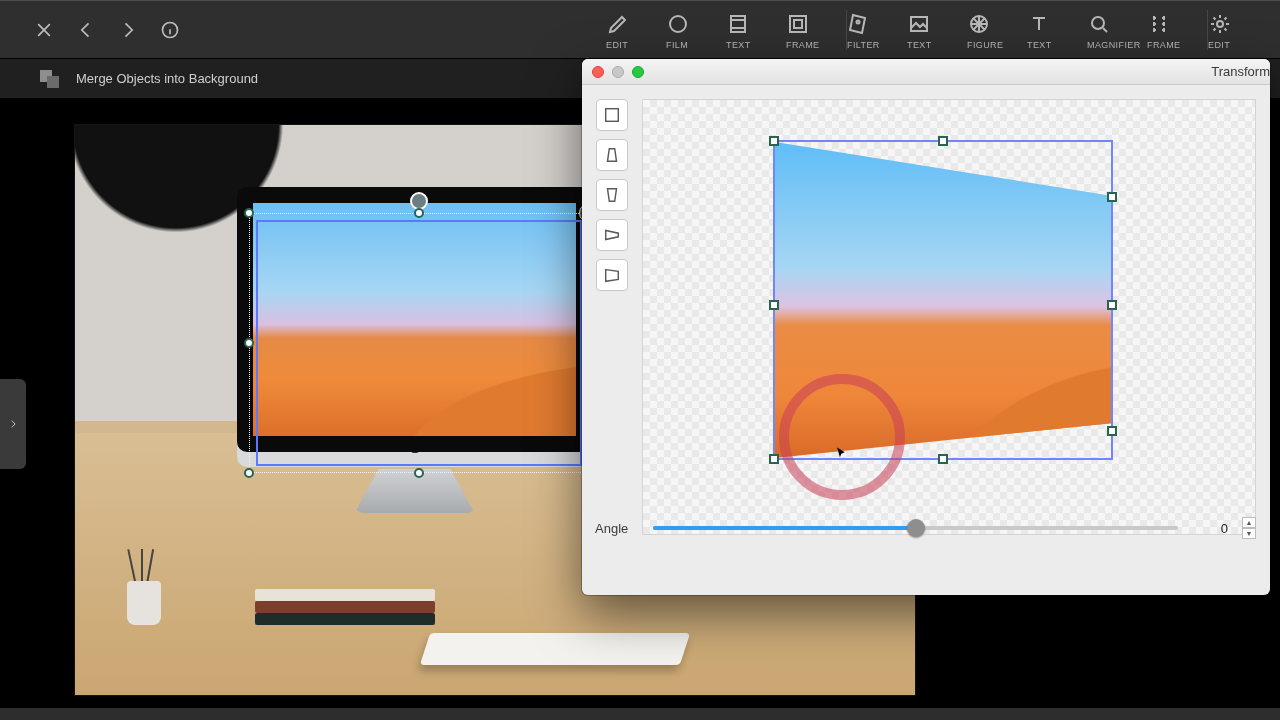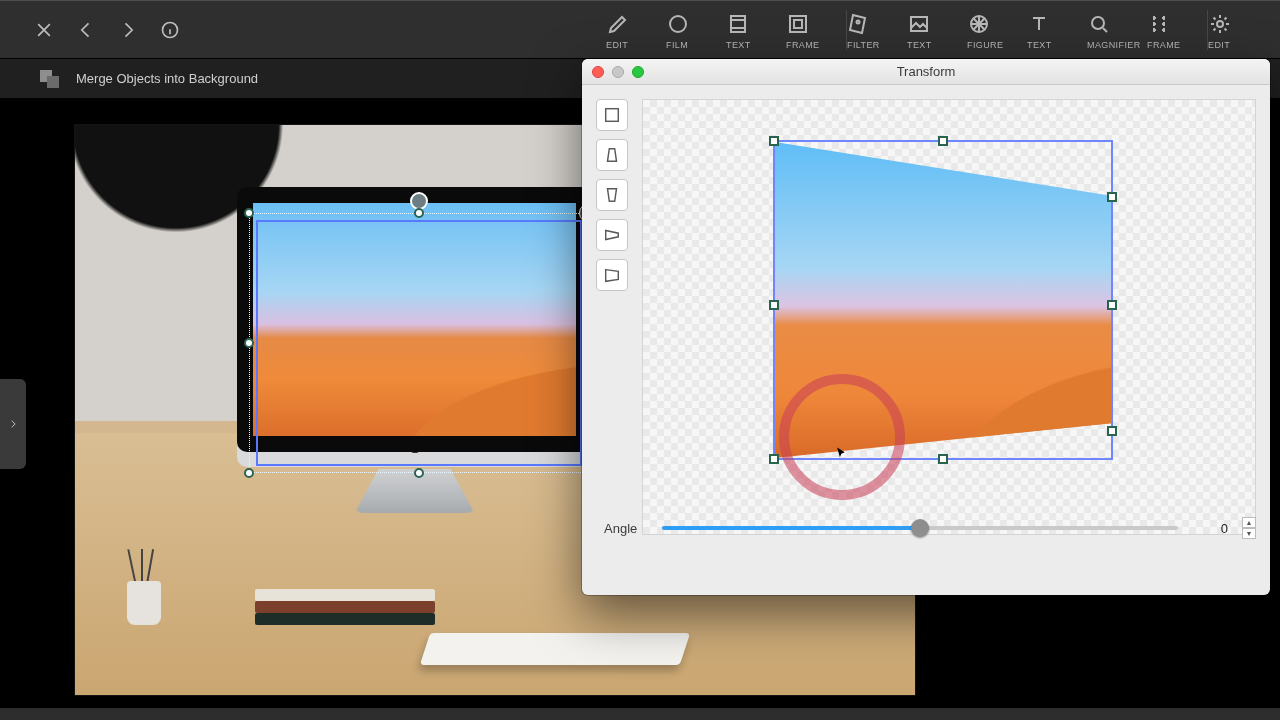--- a/index.html
+++ b/index.html
@@ -127,21 +127,21 @@
     position:absolute; left:582px; top:59px; width:688px; height:536px;
     background:#ececec; border-radius:6px; box-shadow:0 18px 50px rgba(0,0,0,0.55), 0 0 0 1px rgba(0,0,0,0.25);
     overflow:hidden;
   }
   .titlebar { height:26px; background:linear-gradient(#f4f4f4,#e3e3e3); border-bottom:1px solid #c9c9c9; display:flex; align-items:center; }
   .traffic { display:flex; gap:8px; padding-left:10px; }
   .tl { width:12px; height:12px; border-radius:50%; }
   .tl.red{background:#ff5f57;border:1px solid #e24038;}
   .tl.yel{background:#c8c8c8;border:1px solid #aaa;}
   .tl.grn{background:#28c840;border:1px solid #17a92e;}
-  .title { position:absolute; left:0; right:0; text-align:center; font-size:13px; color:#3a3a3a; pointer-events:none; }
+  .title { position:absolute; left:0; right:0; text-align:right; font-size:13px; color:#3a3a3a; pointer-events:none; }
 
   .dlg-body { position:absolute; left:14px; right:14px; top:40px; bottom:60px; display:flex; gap:14px; }
 
   .mode-col { display:flex; flex-direction:column; gap:8px; }
   .mode-btn {
     width:32px; height:32px; background:#fff; border:1px solid #c7c7c7; border-radius:4px;
     display:flex; align-items:center; justify-content:center; cursor:pointer;
   }
   .mode-btn svg { width:18px; height:18px; stroke:#5a5a5a; fill:none; stroke-width:1.6; }
 
@@ -170,21 +170,21 @@
   .po-tl{left:-6px;top:-6px;} .po-tm{left:50%;top:-6px;transform:translateX(-50%);}
   .po-tr{right:-6px;top:50px;} .po-mr{right:-6px;top:158px;}
   .po-ml{left:-6px;top:158px;}
   .po-br{right:-6px;top:284px;} .po-bm{left:50%;bottom:-6px;transform:translateX(-50%);}
   .po-bl{left:-6px;bottom:-6px;}
   .pv-cursor { position:absolute; left:136px; bottom:34px; width:126px; height:126px; border:10px solid rgba(201,62,87,0.55); border-radius:50%; pointer-events:none; }
   .pv-arrow { position:absolute; left:192px; bottom:88px; width:0;height:0; }
   .pv-arrow svg{ width:14px;height:14px; fill:#000; }
 
   .angle-row {
-    position:absolute; left:22px; right:14px; bottom:52px; height:30px;
+    position:absolute; left:13px; right:14px; bottom:52px; height:30px;
     display:flex; align-items:center; gap:12px;
   }
   .angle-label { font-size:13px; color:#3c3c3c; width:46px; }
   .slider-track { flex:1; height:4px; background:#c9c9c9; border-radius:2px; position:relative; }
   .slider-fill { position:absolute; left:0; top:0; bottom:0; width:50%; background:#2f9df4; border-radius:2px; }
   .slider-thumb { position:absolute; left:50%; top:50%; width:18px; height:18px; background:#8e8e8e; border-radius:50%; transform:translate(-50%,-50%); box-shadow:0 1px 2px rgba(0,0,0,0.4); cursor:pointer; }
   .angle-value { width:40px; font-size:13px; color:#222; text-align:right; padding-right:2px; }
   .stepper { width:14px; height:22px; display:flex; flex-direction:column; }
   .stepper div { flex:1; border:1px solid #bcbcbc; background:#fff; font-size:7px; display:flex; align-items:center; justify-content:center; color:#555; cursor:pointer; }
 

